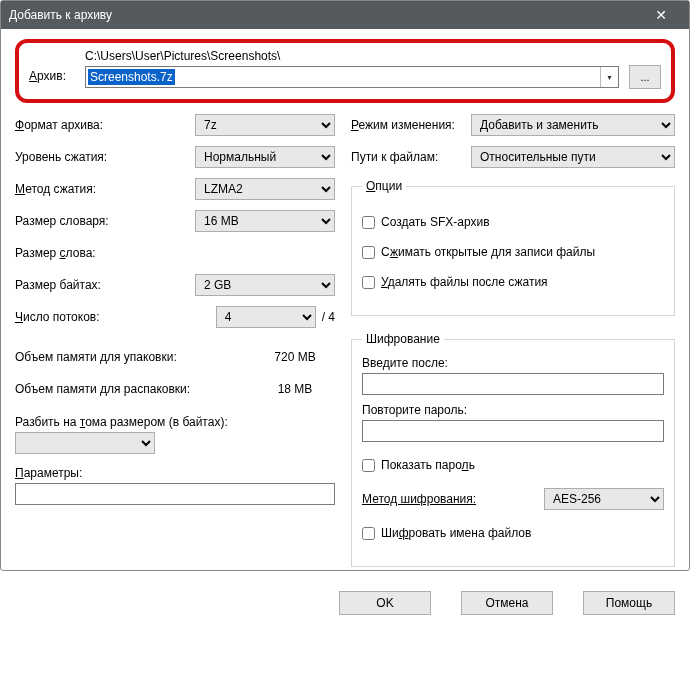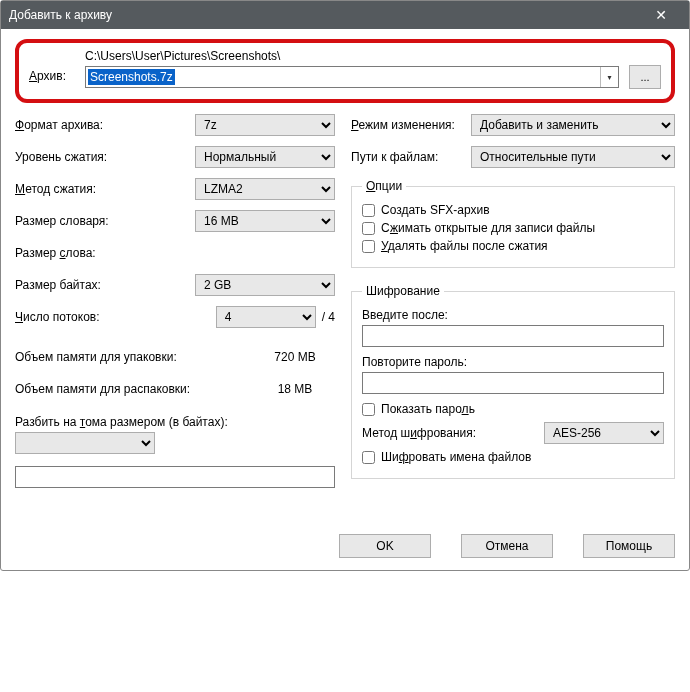--- a/index.html
+++ b/index.html
@@ -121,21 +121,21 @@
   select.combo-wide { width: 160px; }
   .row-right { display: flex; align-items: center; margin: 5px 0; }
   .row-right label { width: 120px; }
   fieldset {
     border: 1px solid #d5d5d5;
     margin: 6px 0 10px 0;
     padding: 6px 10px 10px 10px;
     font-size: 12px;
   }
   fieldset legend { padding: 0 4px; }
-  .chk { display: flex; align-items: center; margin: 4px 0; }
+  .chk { display: flex; align-items: center; margin: 16px 0; }
   .chk input { margin: 0 6px 0 0; width: 13px; height: 13px; }
   input[type=text].field, input[type=password].field {
     height: 22px;
     border: 1px solid #7a7a7a;
     padding: 1px 4px;
     width: 100%;
     font-size: 12px;
     font-family: inherit;
     background: #fff;
   }
@@ -158,21 +158,21 @@
     background: #e8e8e8;
     font-size: 12px;
     font-family: inherit;
     cursor: default;
     margin-left: 20px;
   }
   .spacer { flex: 1; }
   .threads-wrap { display: flex; align-items: center; gap: 6px; }
   .threads-wrap select { width: 100px; }
   .enc-method { display: flex; align-items: center; margin: 6px 0; }
-  .enc-method label { flex: 1; }
+  .enc-method label { flex: 1; text-decoration: underline; }
   .enc-method select { width: 120px; }
 </style>
 </head>
 <body>
 
 <div class="window">
   <div class="titlebar">
     <span class="title">Добавить к архиву</span>
     <div class="close-icon">✕</div>
   </div>
@@ -239,20 +239,21 @@
         <div class="row">
           <label>Объем памяти для распаковки:</label>
           <span class="val">18 MB</span>
         </div>
         <div style="height:6px"></div>
         <div class="field-block">
           <label>Разбить на <span class="ul">т</span>ома размером (в байтах):</label>
           <select class="combo split-full"><option></option></select>
         </div>
         <div class="field-block">
+          <label><span class="ul">П</span>араметры:</label>
           <input type="text" class="field" style="">
         </div>
       </div>
 
       <div class="col col-right">
         <div class="row-right">
           <label><span class="ul">Р</span>ежим изменения:</label>
           <select class="combo combo-wide" style="flex:1"><option>Добавить и заменить</option></select>
         </div>
         <div class="row-right">

